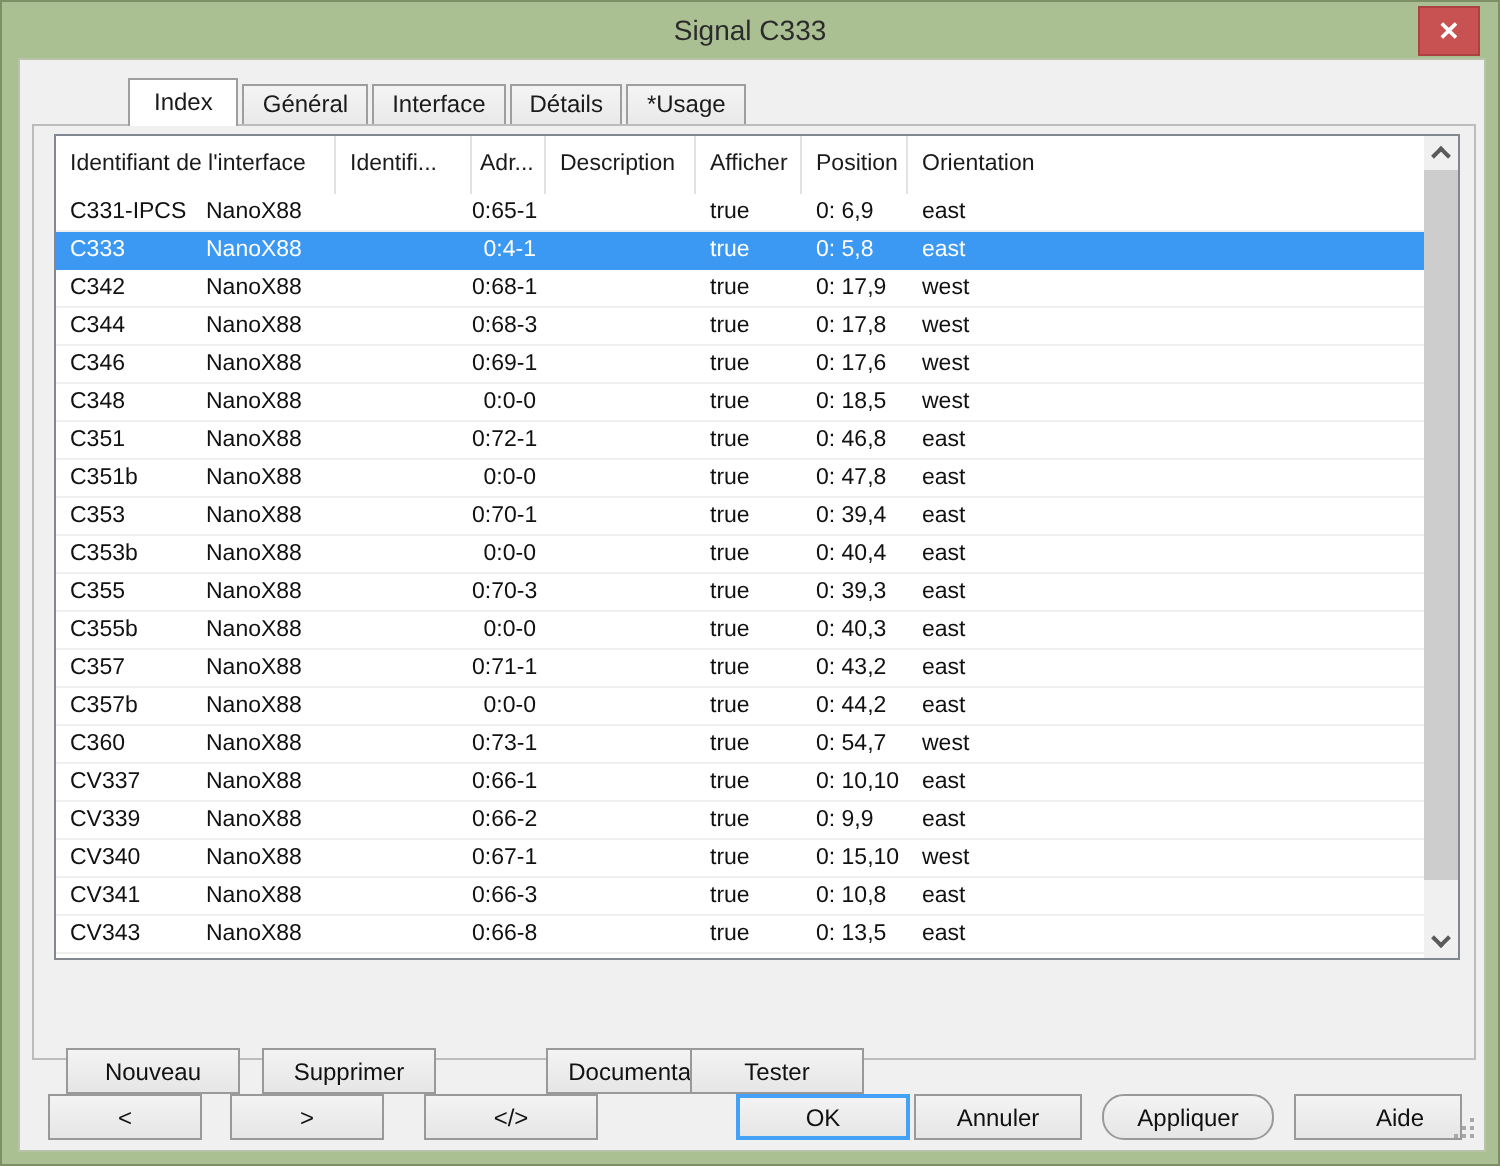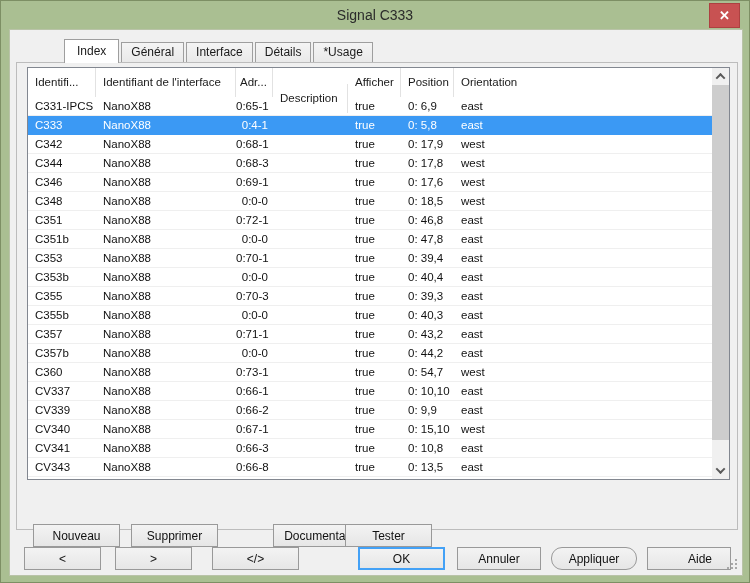--- a/index.html
+++ b/index.html
@@ -69,21 +69,21 @@
     font-size: 11.5px; color: #111;
     border-bottom: 1px solid #efefef;
   }
   .trow.selected {
     background: #3b99f4; color: #fff; border-bottom-color: #3b99f4;
   }
   .cell { padding-left: 7px; white-space: nowrap; overflow: hidden; }
   .col-id     { width: 68px; }
   .col-iface  { width: 140px; }
   .col-adr    { width: 37px; text-align: right; padding-left: 0; padding-right: 5px; }
-  .col-desc   { width: 75px; margin-top: 16px; }
+  .col-desc   { width: 75px; }
   .col-aff    { width: 53px; }
   .col-pos    { width: 53px; }
   .col-orient { flex: 1; border-right: none; }
   .thead .col-adr { text-align: left; padding-left: 4px; }
   
   .scrollbar {
     position: absolute; top: 0; right: 0; width: 17px; height: 411px;
     background: #f0f0f0;
   }
   .scroll-btn {
@@ -104,21 +104,21 @@
   }
   
   .btn {
     position: absolute; height: 23px;
     background: linear-gradient(#f3f3f3, #e6e6e6);
     border: 1px solid #999999;
     font-size: 12px; color: #111;
     display: flex; align-items: center; justify-content: center;
     white-space: nowrap; cursor: default;
   }
-  .btn.default { border: 2px solid #43a1f6; }
+  .btn.default { border: 2px solid #43a1f6; margin-left: 10px; }
   
   .grip { position: absolute; right: 4px; bottom: 4px; width: 12px; height: 12px; }
   .grip::after {
     content: ""; position: absolute; left: 9px; top: 0;
     width: 2px; height: 2px; background: #a8a8a8;
     box-shadow: 0 4px 0 #a8a8a8, 0 8px 0 #a8a8a8,
                 -4px 4px 0 #a8a8a8, -4px 8px 0 #a8a8a8,
                 -8px 8px 0 #a8a8a8;
   }
 </style>
@@ -139,22 +139,22 @@
         <div class="tab active">Index</div>
         <div class="tab">Général</div>
         <div class="tab">Interface</div>
         <div class="tab">Détails</div>
         <div class="tab">*Usage</div>
       </div>
 
     <div class="panel">
       <div class="table">
         <div class="thead">
+            <div class="hcell col-iface">Identifiant de l'interface</div>
             <div class="hcell col-id">Identifi...</div>
-            <div class="hcell col-iface">Identifiant de l'interface</div>
             <div class="hcell col-adr">Adr...</div>
             <div class="hcell col-desc">Description</div>
             <div class="hcell col-aff">Afficher</div>
             <div class="hcell col-pos">Position</div>
             <div class="hcell col-orient">Orientation</div>
           </div>
         <div class="tbody">
             <div class="trow">
               <div class="cell col-id">C331-IPCS</div>
               <div class="cell col-iface">NanoX88</div>

